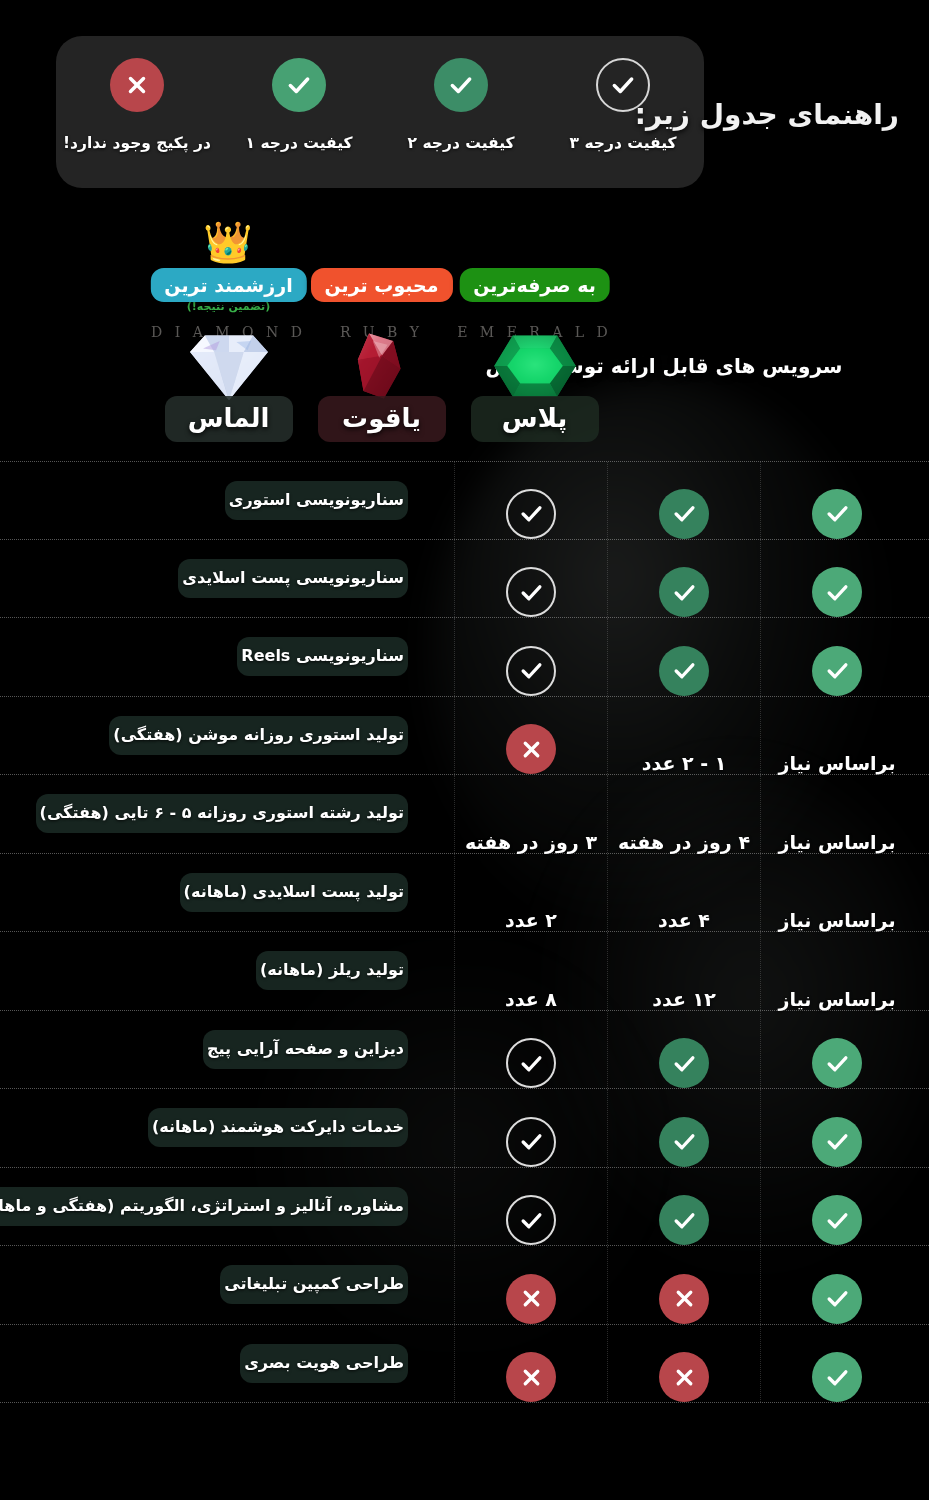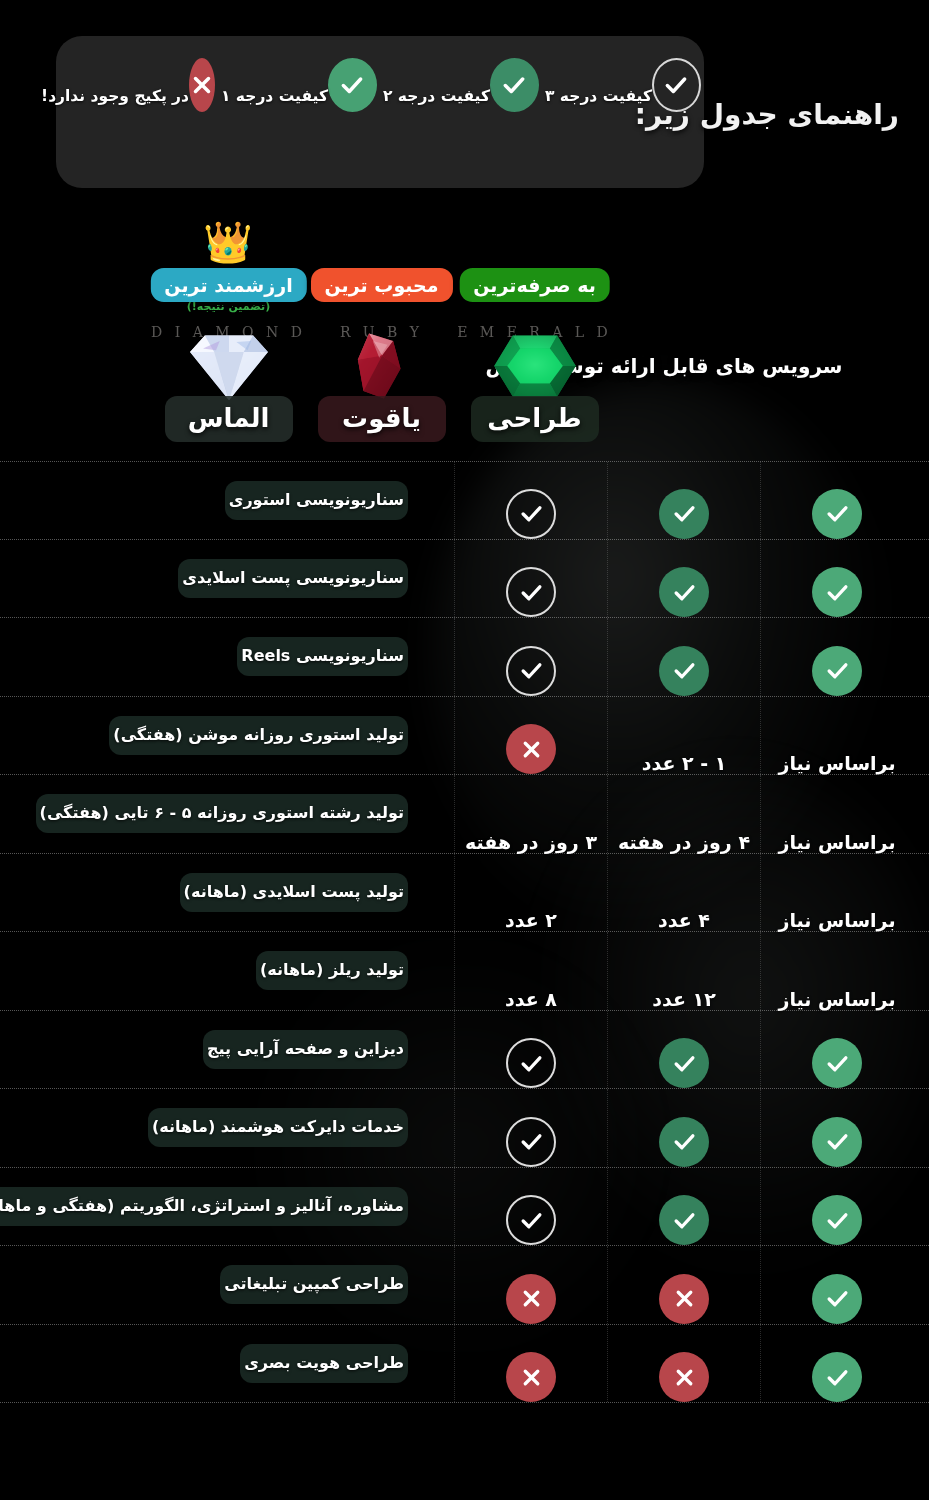--- a/index.html
+++ b/index.html
@@ -51,20 +51,21 @@
     background: #242424;
     border-radius: 26px;
     display: flex;
     flex-direction: row-reverse;
     align-items: flex-start;
     justify-content: space-around;
     padding-top: 22px;
   }
   .legend-item {
     display: flex;
+    flex-direction: column;
     align-items: center;
     width: 156px;
   }
   .legend-badge {
     width: 54px; height: 54px;
     border-radius: 50%;
     display: flex; align-items: center; justify-content: center;
   }
   .legend-badge.neg { background: #b8464b; }
   .legend-badge.g1  { background: #47a173; }
@@ -374,21 +375,21 @@
             </defs>
             <polygon points="26,8 74,8 94,41 74,74 26,74 6,41" fill="url(#eg)"></polygon>
             <polygon points="26,8 74,8 66,22 34,22" fill="#2ae07d" opacity=".55"></polygon>
             <polygon points="6,41 26,8 34,22 20,41" fill="#0f9a4d" opacity=".8"></polygon>
             <polygon points="94,41 74,8 66,22 80,41" fill="#0b8241" opacity=".85"></polygon>
             <polygon points="20,41 34,22 66,22 80,41 66,60 34,60" fill="#17d96e" opacity=".75"></polygon>
             <polygon points="6,41 20,41 34,60 26,74" fill="#086c35" opacity=".85"></polygon>
             <polygon points="94,41 80,41 66,60 74,74" fill="#065c2d" opacity=".85"></polygon>
             <polygon points="26,74 34,60 66,60 74,74" fill="#0a7a3c" opacity=".8"></polygon>
           </svg></div>
-        <div class="fa-name-box nb-emerald">طراحی</div>
+        <div class="fa-name-box nb-emerald">پلاس</div>
       </div>
     </div>
   <div class="services-head">سرویس های قابل ارائه توسط پلاس</div>
 
   <div class="table" id="table-body">
       <div class="row">
         <div class="spacer-l"></div>
         <div class="cell c-diamond">
           <div class="mark yes-bright">
             <svg viewBox="0 0 24 24" fill="none" stroke="#ffffff" stroke-width="3.2" stroke-linecap="round" stroke-linejoin="round">

